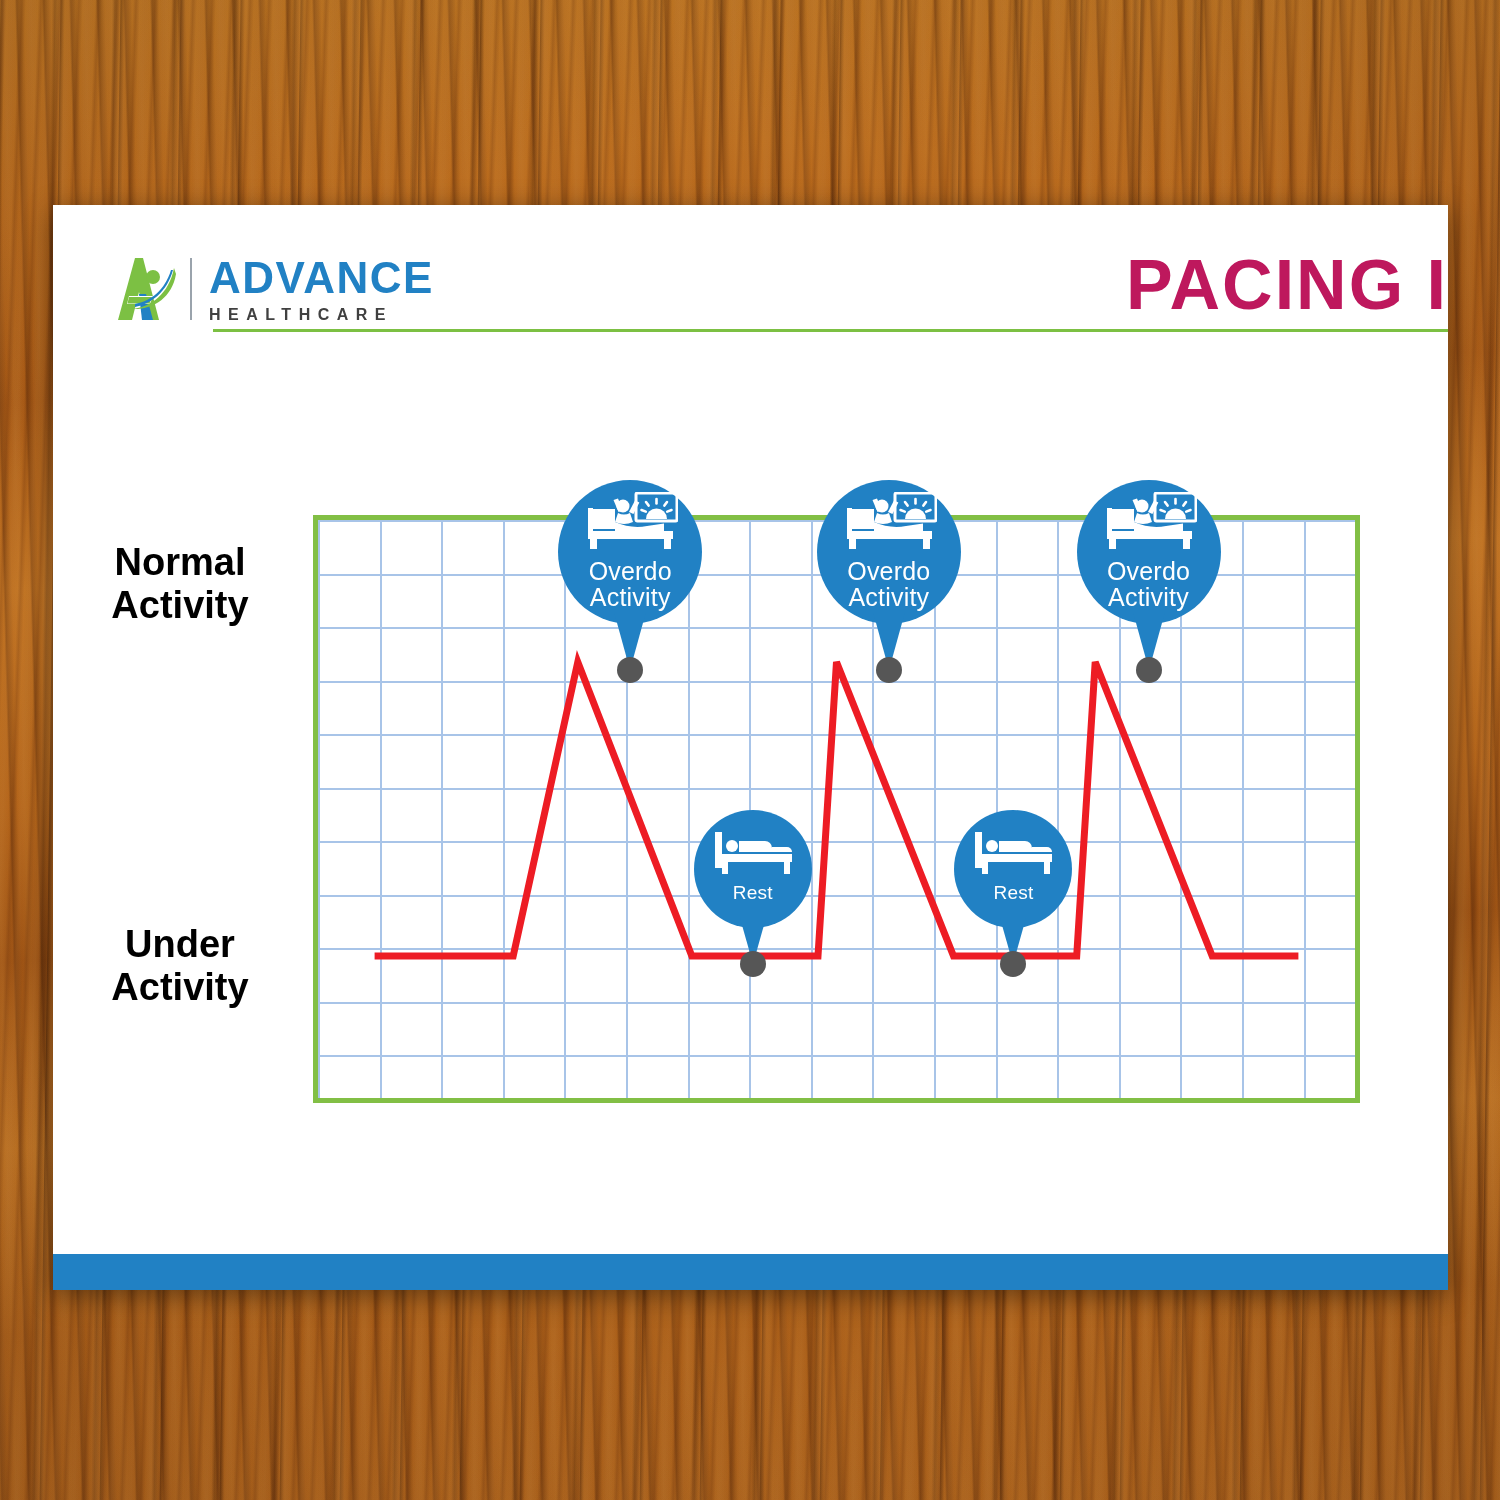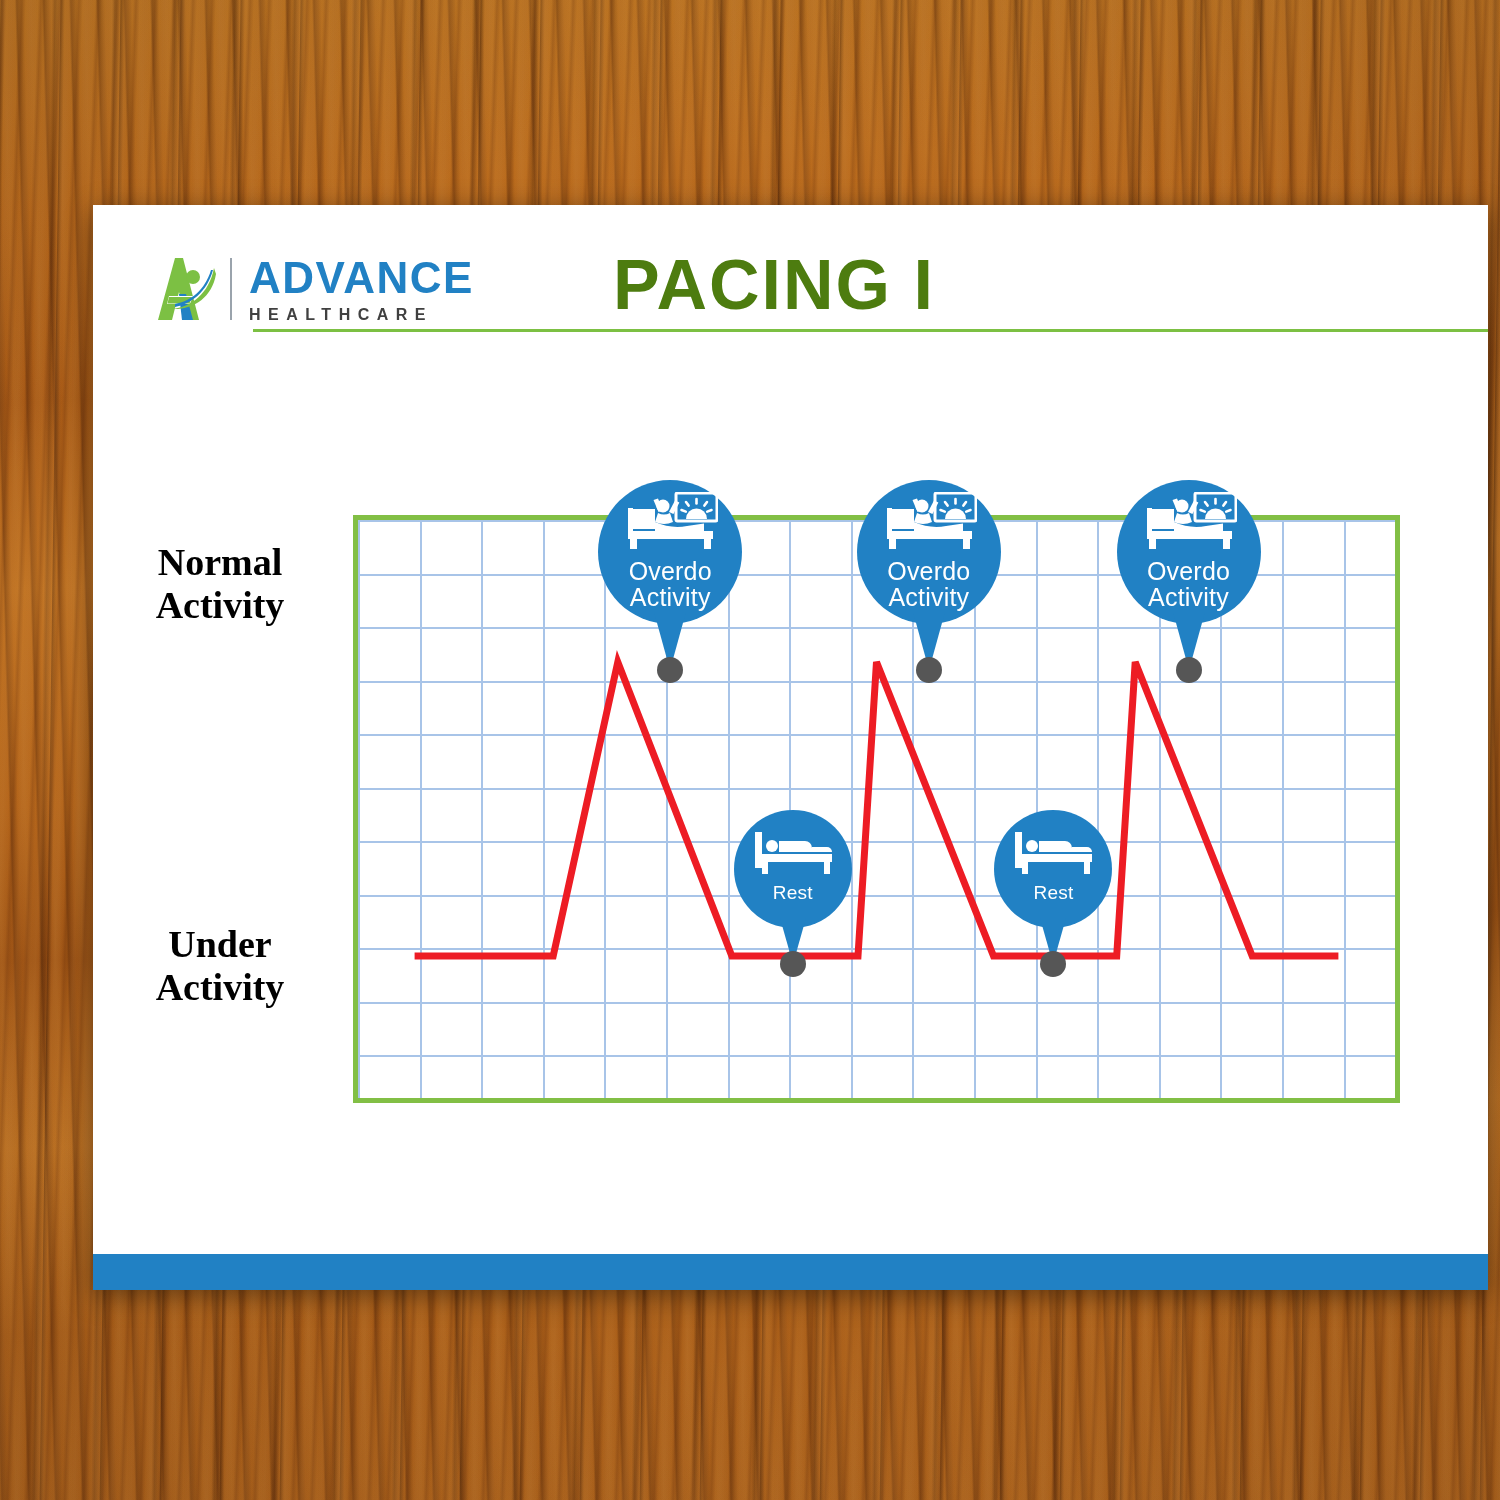--- a/index.html
+++ b/index.html
@@ -51,21 +51,20 @@
 
   
   #poster-card {
     position: absolute;
     left: 53px;
     top: 205px;
     width: 1395px;
     height: 1085px;
     background: #ffffff;
     box-shadow: 0 6px 26px rgba(0,0,0,0.42);
-    margin-left: 40px;
   }
 
   
   .header {
     position: absolute;
     left: 0; top: 0;
     width: 100%;
     height: 125px;
   }
 
@@ -99,25 +98,25 @@
     color: #404040;
     line-height: 1.0;
     margin-top: 7px;
   }
 
   #poster-title {
     position: absolute;
     left: 520px;
     right: 0;
     top: 40px;
-    text-align: left;
+    text-align: right;
     font-size: 70px;
     font-weight: 700;
     letter-spacing: 2px;
-    color: #4d7c0f;
+    color: #be185d;
   }
 
   #header-rule {
     position: absolute;
     left: 160px;
     right: 0px;
     top: 124px;
     height: 3px;
     background: #7cc043;
   }
@@ -132,21 +131,20 @@
 
   .axis-label {
     position: absolute;
     width: 230px;
     text-align: center;
     font-size: 38px;
     font-weight: 700;
     color: #000000;
     line-height: 1.12;
     white-space: pre-line;
-    font-family: Liberation Serif, serif;
   }
   #axis-label-normal { left: 12px; top: 336px; }
   #axis-label-under  { left: 12px; top: 718px; }
 
   #plot-frame {
     position: absolute;
     left: 260px;
     top: 310px;
     width: 1047px;
     height: 588px;

